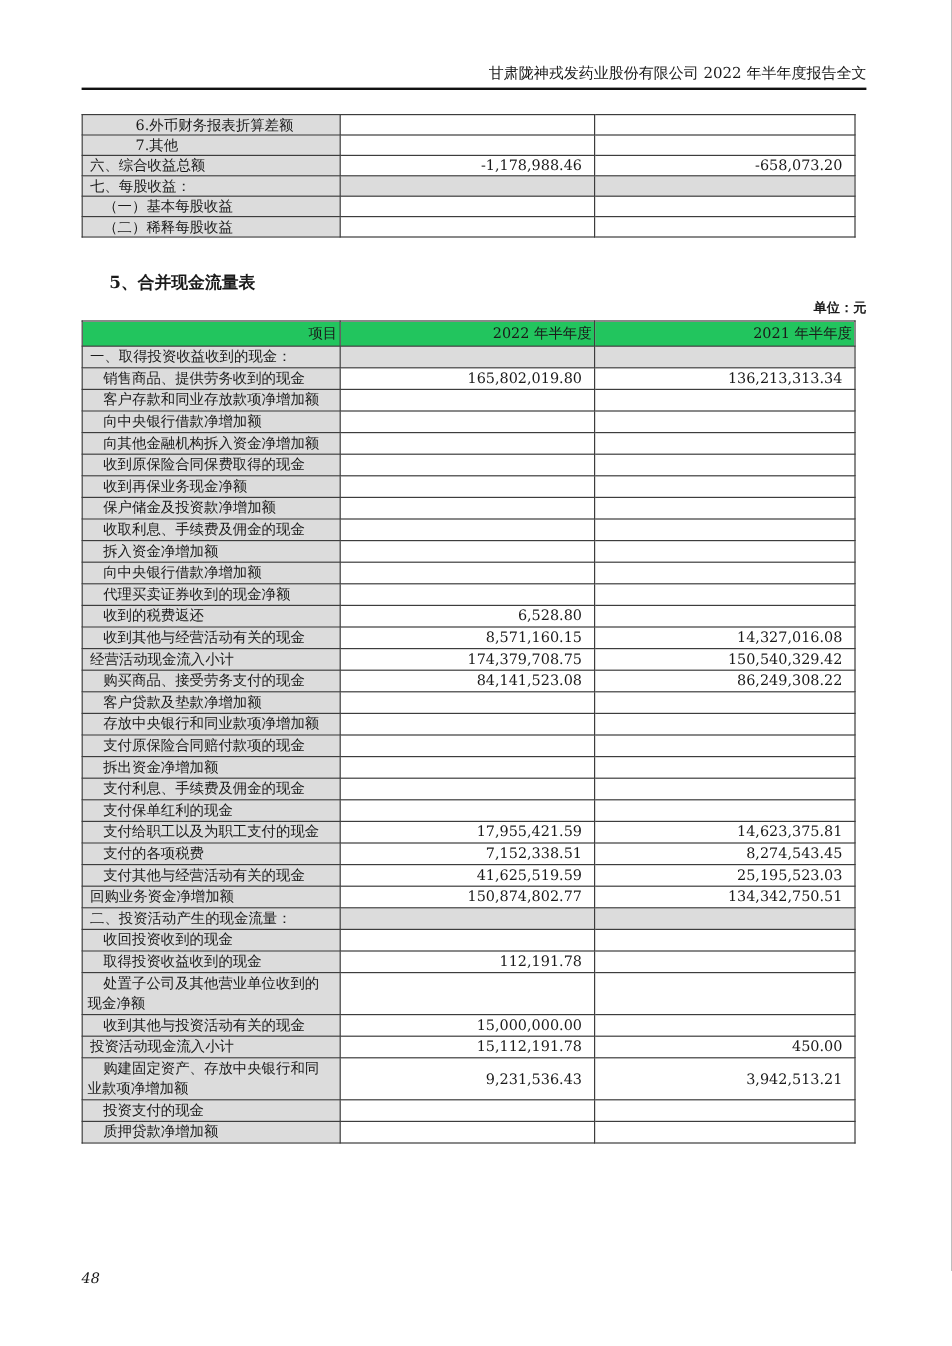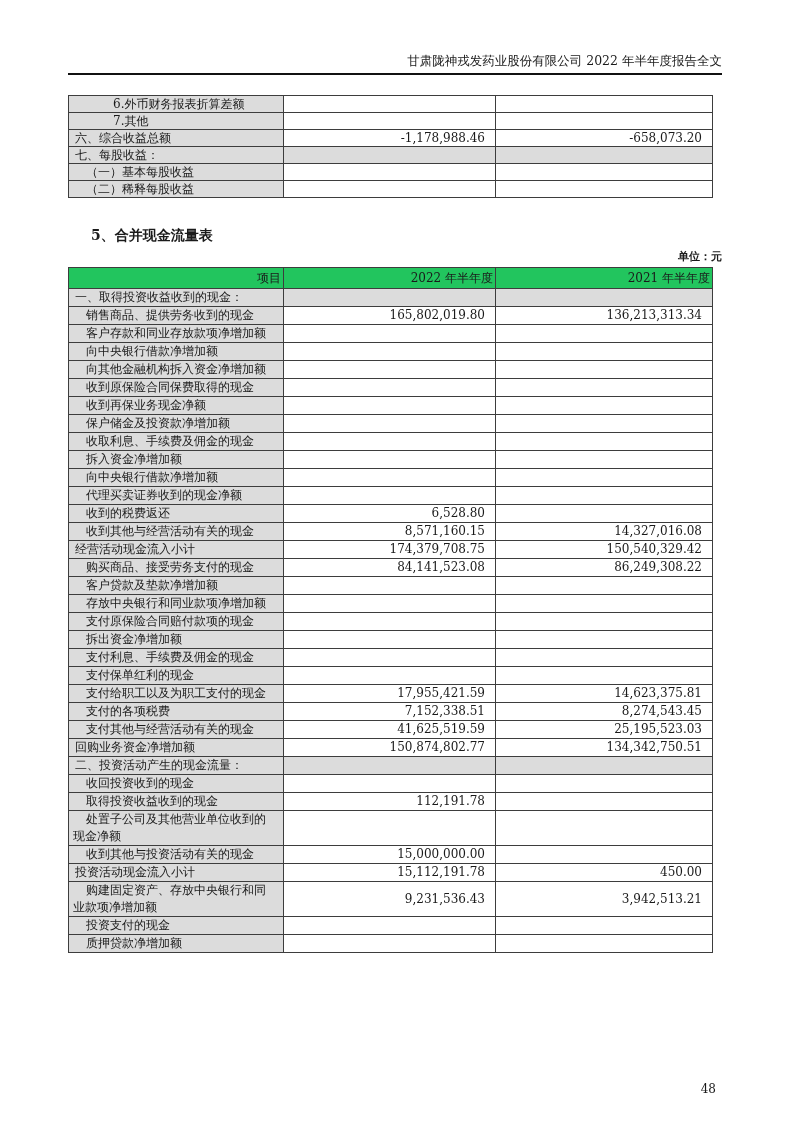--- a/index.html
+++ b/index.html
@@ -79,23 +79,23 @@
   }
   .unit-label {
     position: absolute;
     top: 249px; left: 68px; width: 654px;
     text-align: right;
     font-size: 11px;
     font-weight: bold;
   }
   .page-number {
     position: absolute;
-    top: 1082px; left: 68px; width: 648px;
-    text-align: right;
+    top: 1058px; left: 68px; width: 648px;
     font-size: 12px;
+    font-style: italic;
   }
 </style>
 </head>
 <body>
 
 <div class="page">
 
   <div class="doc-header">
     <span>甘肃陇神戎发药业股份有限公司 2022 年半年度报告全文</span>
   </div>

